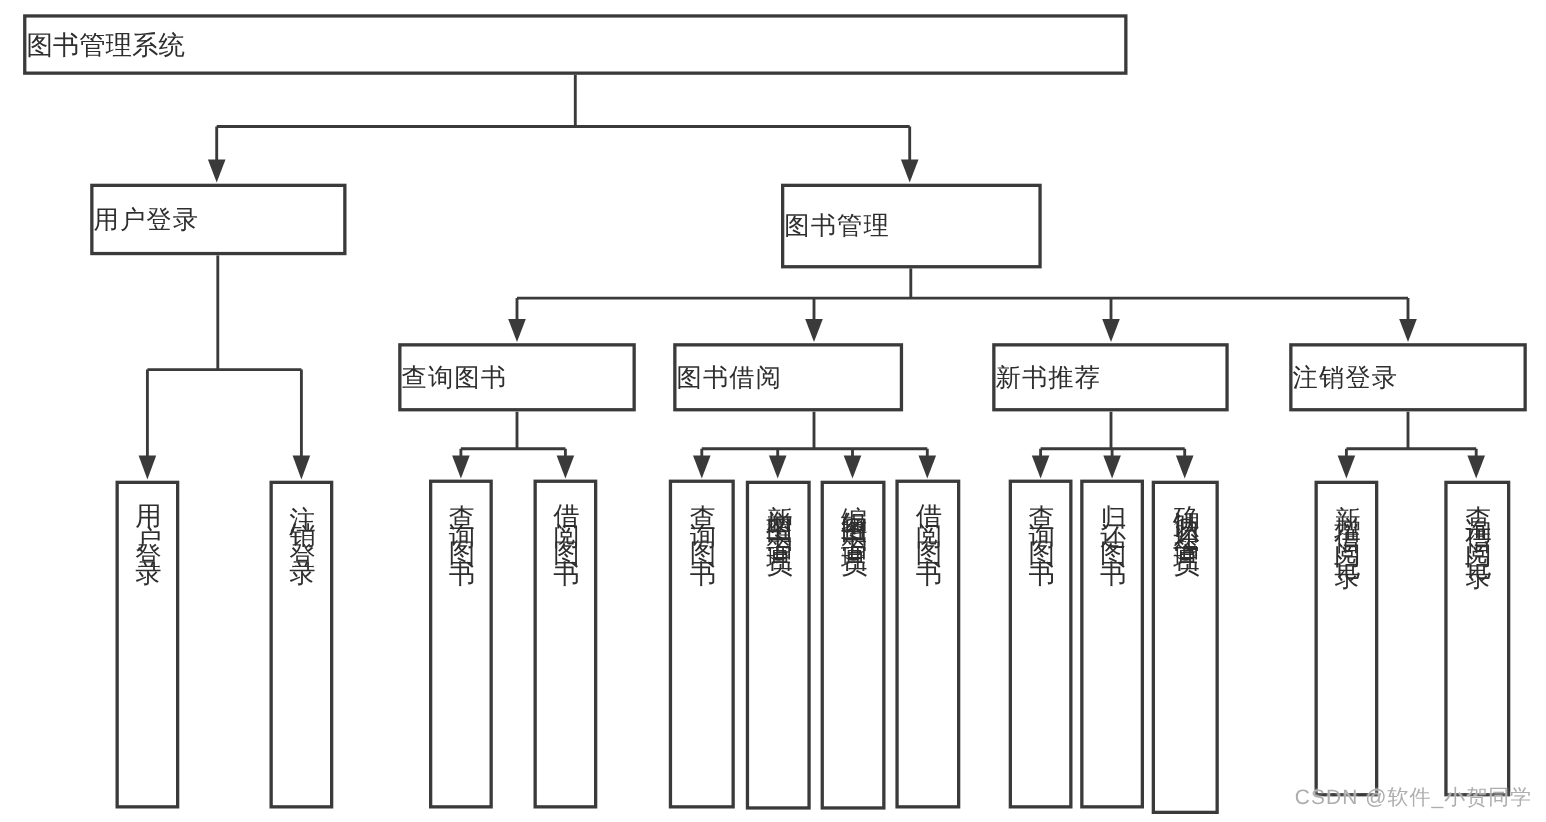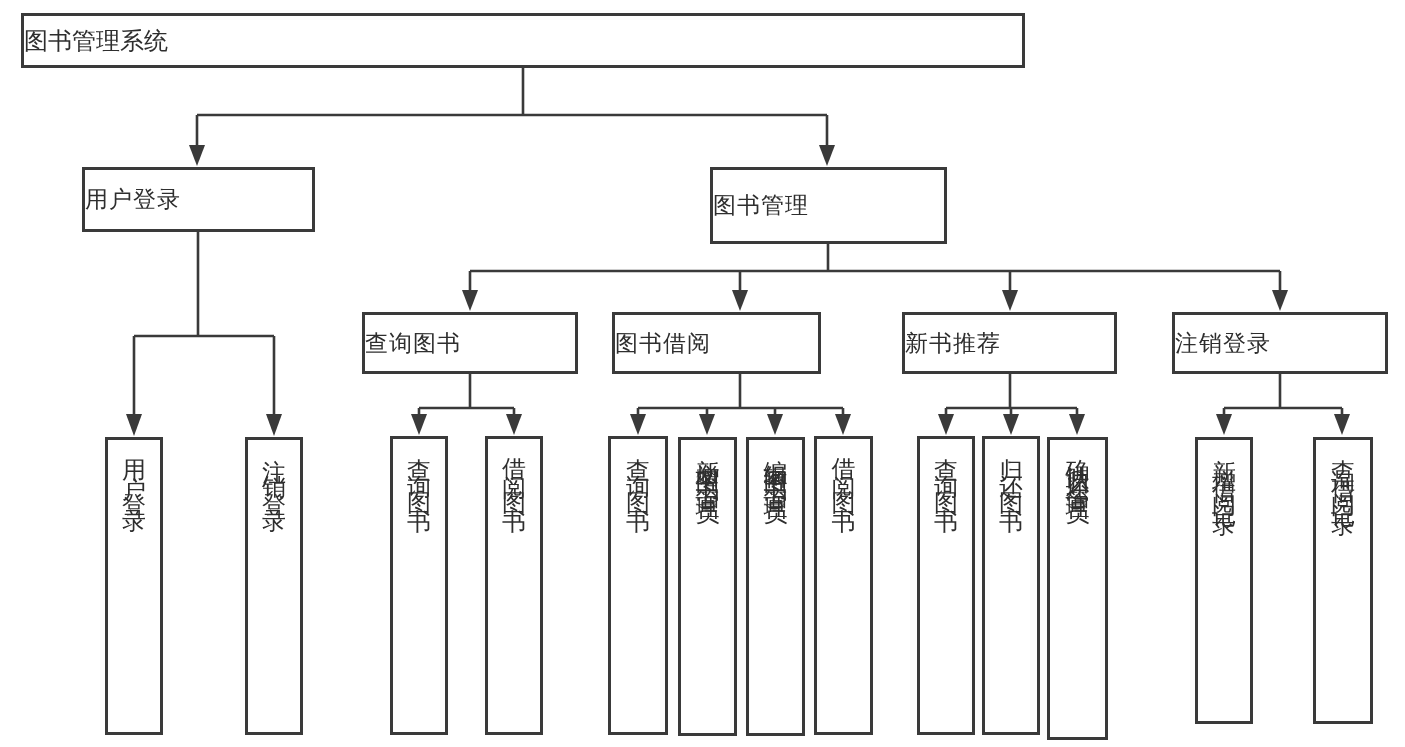--- a/index.html
+++ b/index.html
@@ -155,14 +155,15 @@
     <span>确认归还（管理员）</span>
   </div>
 
   <div class="box leaf sp-med" style="left:1195px;top:437px;width:58px;height:287px;">
     <span>新增借阅记录</span>
   </div>
   <div class="box leaf sp-med" style="left:1313px;top:437px;width:60px;height:287px;">
     <span>查询借阅记录</span>
   </div>
 
+  <div class="watermark">CSDN @软件_小贺同学</div>
 
 </div>
 
 </body></html>

